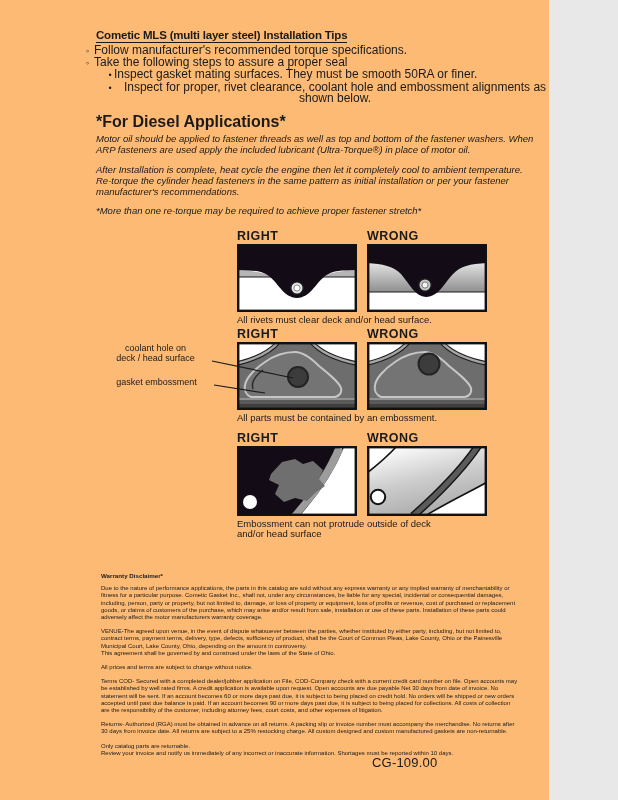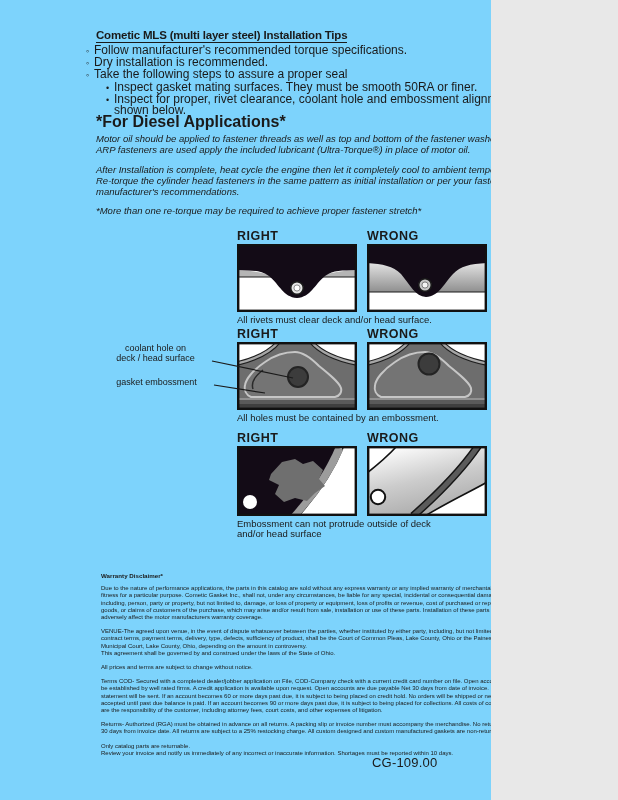--- a/index.html
+++ b/index.html
@@ -1,24 +1,24 @@
 <!DOCTYPE html>
 <html><head>
 <meta charset="utf-8">
 <style>
   html,body{margin:0;padding:0;background:#e8e8e8;}
-  .page{position:relative;width:491px;height:800px;background:#7dd3fc;overflow:hidden;
+  .page{position:relative;width:549px;height:800px;background:#fdba74;overflow:hidden;
         font-family:"Liberation Sans","DejaVu Sans",sans-serif;color:#1a1a1a;}
 
   .title{position:absolute;top:29px;left:96px;font-size:11.5px;font-weight:bold;
          letter-spacing:-0.2px;border-bottom:1.4px solid #1a1a1a;padding-bottom:1px;white-space:nowrap;}
 
   .bullets{position:absolute;top:45px;left:86px;width:470px;font-size:12px;line-height:11.2px;}
   .b-row{display:flex;}
-  .b-row.sub{padding-left:20px;}
+  .b-row.sub{padding-left:20px;text-align:center;}
   .mk{width:8px;flex:0 0 8px;}
   .mk-o::before{content:"◦";font-size:9px;}
   .mk-f::before{content:"•";font-size:9px;}
 
   .diesel{position:absolute;top:116px;left:96px;width:442px;font-size:9.5px;line-height:11.2px;}
   .diesel h2{font-size:16px;font-weight:bold;margin:0 0 6px 0;}
   .diesel p{margin:0 0 8px 0;white-space:pre-line;font-style:italic;}
   .figrow{position:absolute;left:237px;width:250px;}
   .figrow .labels{position:relative;height:15px;}
   .flab{position:absolute;top:0;width:120px;text-align:left;font-size:12.5px;
@@ -49,24 +49,20 @@
   <div class="title">Cometic MLS (multi layer steel) Installation Tips</div>
 
   <div class="bullets">
     <div>
 
         <div class="b-row">
           <span class="mk mk-o"></span>
           <span>Follow manufacturer's recommended torque specifications.</span>
         </div>
 
-        <div class="b-row">
-          <span class="mk mk-o"></span>
-          <span>Dry installation is recommended.</span>
-        </div>
 
         <div class="b-row">
           <span class="mk mk-o"></span>
           <span>Take the following steps to assure a proper seal</span>
         </div>
       </div>
     <div>
 
         <div class="b-row sub">
           <span class="mk mk-f"></span>
@@ -156,21 +152,21 @@
         <path d="M122,22 C96,17 81,9 73,-2" fill="none" stroke="#1f1f1f" stroke-width="4.6"></path>
         <path d="M122,22 C96,17 81,9 73,-2" fill="none" stroke="#a6a6a6" stroke-width="2.4"></path>
         <line x1="0" y1="57" x2="120" y2="57" stroke="#9e9e9e" stroke-width="1.6"></line>
         <rect x="0" y="58" width="120" height="10" fill="#5a5a5a"></rect>
         <rect x="0" y="62" width="120" height="6" fill="#3f3f3f"></rect>
         <path d="M14,55 C9,53 7,48 8,43 C9,37 16,28 28,20 C38,13 50,10 58,10 C66,10 74,16 82,24 C92,32 102,40 104,46 C105,50 103,54 98,55 Z" fill="rgba(255,255,255,0.05)" stroke="#c6c6c6" stroke-width="2"></path>
         <circle cx="62" cy="22" r="10.5" fill="#3c3c3c" stroke="#242424" stroke-width="2"></circle>
         <rect x="1.2" y="1.2" width="117.6" height="65.6" fill="none" stroke="#111111" stroke-width="2.4"></rect>
       </svg>
     </div>
-    <div class="fcap" style="top:86px">All holes must be contained by an embossment.</div>
+    <div class="fcap" style="top:86px">All parts must be contained by an embossment.</div>
   </div>
 
   <div class="figrow" style="top:431px">
     <div class="labels">
       <div class="flab r">RIGHT</div>
       <div class="flab w">WRONG</div>
     </div>
     <div class="boxes" style="height:70px">
       <svg class="fbox r" width="120" height="70" viewBox="0 0 120 70">
         <rect x="0" y="0" width="120" height="70" fill="#ffffff"></rect>

